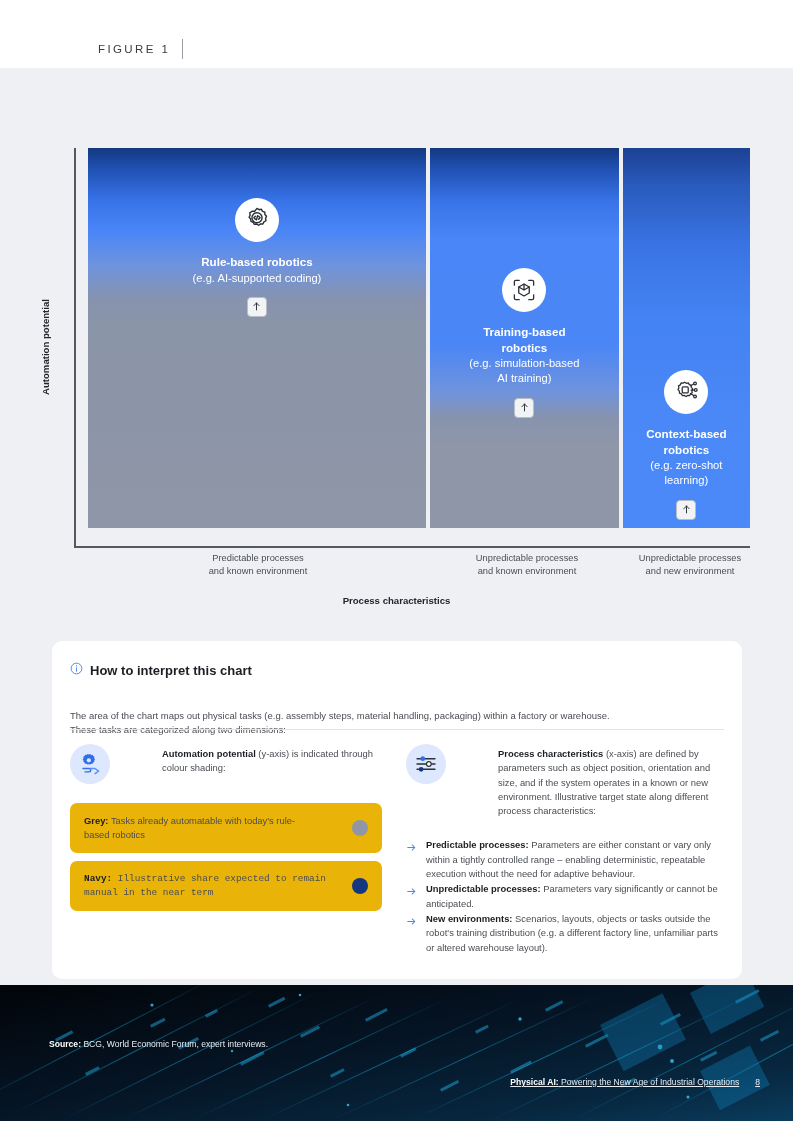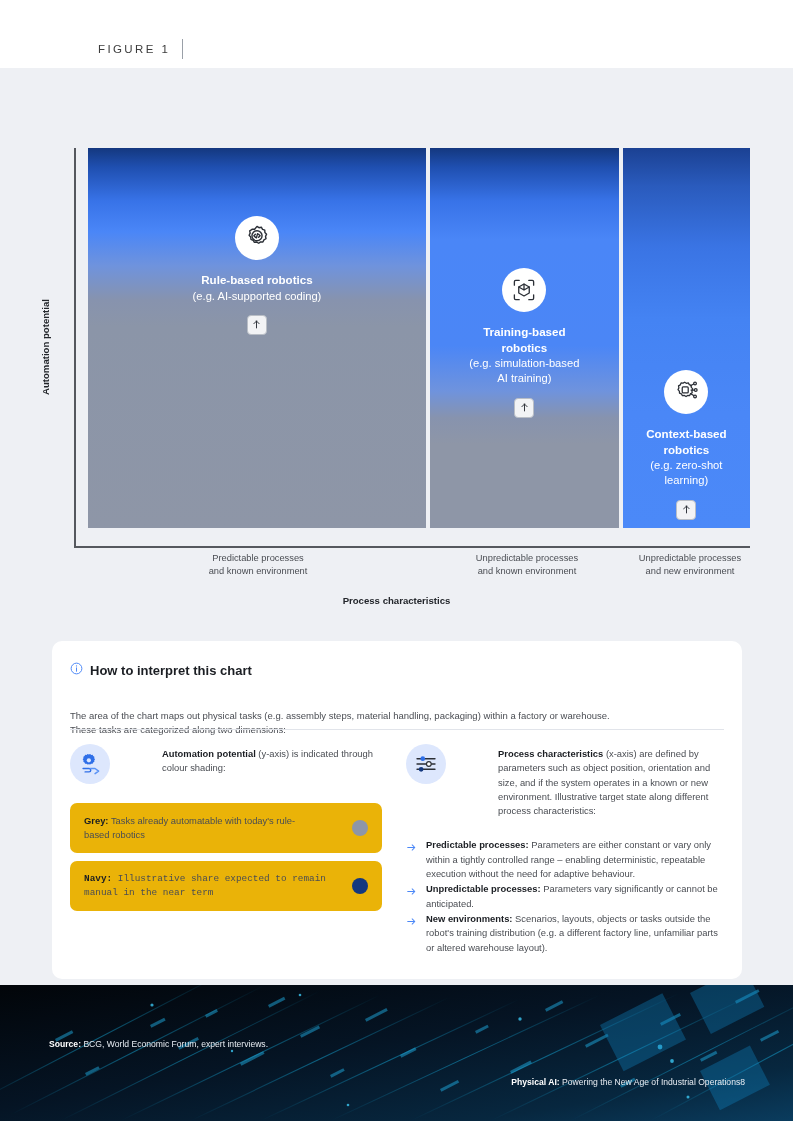--- a/index.html
+++ b/index.html
@@ -73,21 +73,21 @@
       #4b86f6 52%, #6f93dd 64%, #8793ae 71%, #8e96a7 78%, #8e96a7 100%); }
   .col-3 { width: 128px;
     background: linear-gradient(to bottom,
       #1b4193 0%, #2a5bbd 10%, #3a74e4 26%, #4483f3 45%,
       #4a87f7 70%, #4b89f8 100%); }
 
   .cell-content {
     position: absolute; left: 0; width: 100%;
     display: flex; flex-direction: column; align-items: center;
   }
-  .c1-pos { top: 68px; }
+  .c1-pos { top: 50px; }
   .c2-pos { top: 120px; }
   .c3-pos { top: 222px; }
 
   .icon-circle {
     width: 44px; height: 44px; border-radius: 50%;
     background: #ffffff; display: flex; align-items: center;
     justify-content: center; margin-bottom: 12px;
   }
   .cell-title {
     font-size: 11.6px; font-weight: bold; color: #ffffff;
@@ -172,22 +172,22 @@
     position: absolute; left: 0; top: 985px; width: 793px; height: 136px;
     background: #04080f; overflow: hidden;
   }
   .footer svg { position: absolute; left: 0; top: 0; }
   .source {
     position: absolute; left: 49px; top: 1039px;
     font-size: 8.6px; color: #e8edf3;
   }
   .source b { color: #ffffff; }
   .page-info {
-    position: absolute; right: 48px; top: 1077px;
-    font-size: 8.6px; color: #e8edf3; display: flex; 
+    position: absolute; right: 33px; top: 1077px;
+    font-size: 8.6px; color: #e8edf3; display: flex; gap: 16px; text-decoration: underline;
   }
   .page-info b { color: #ffffff; }
 </style>
 </head>
 <body>
 
 <div class="page">
 
   <div class="header-band">
     <div class="fig-head">

